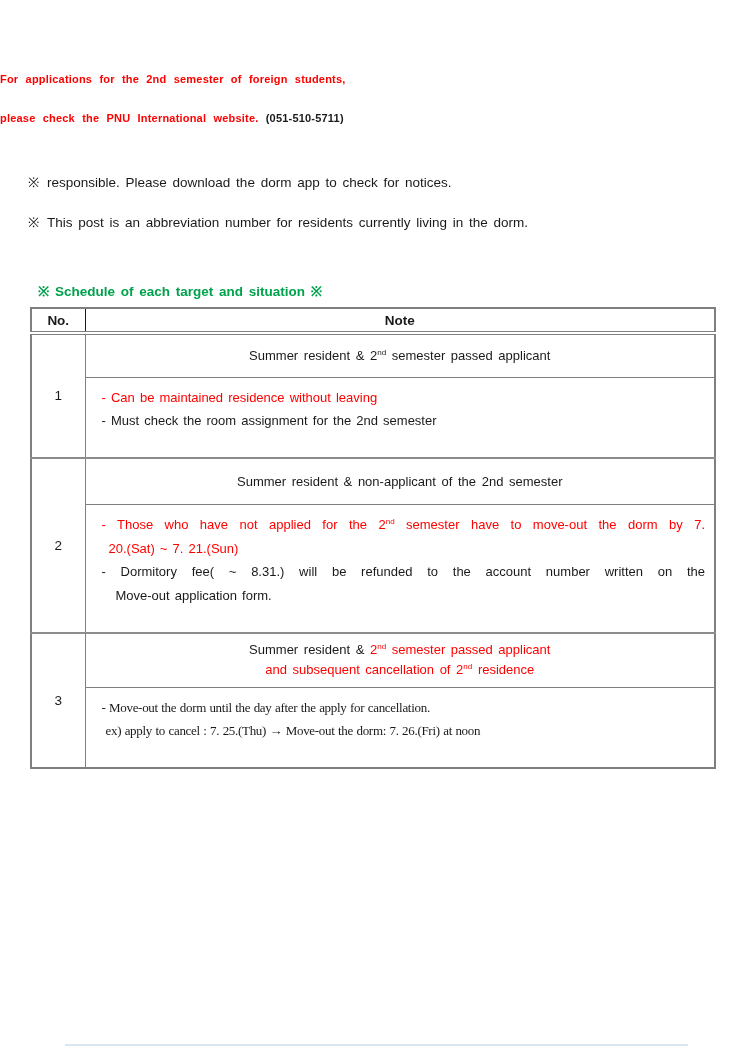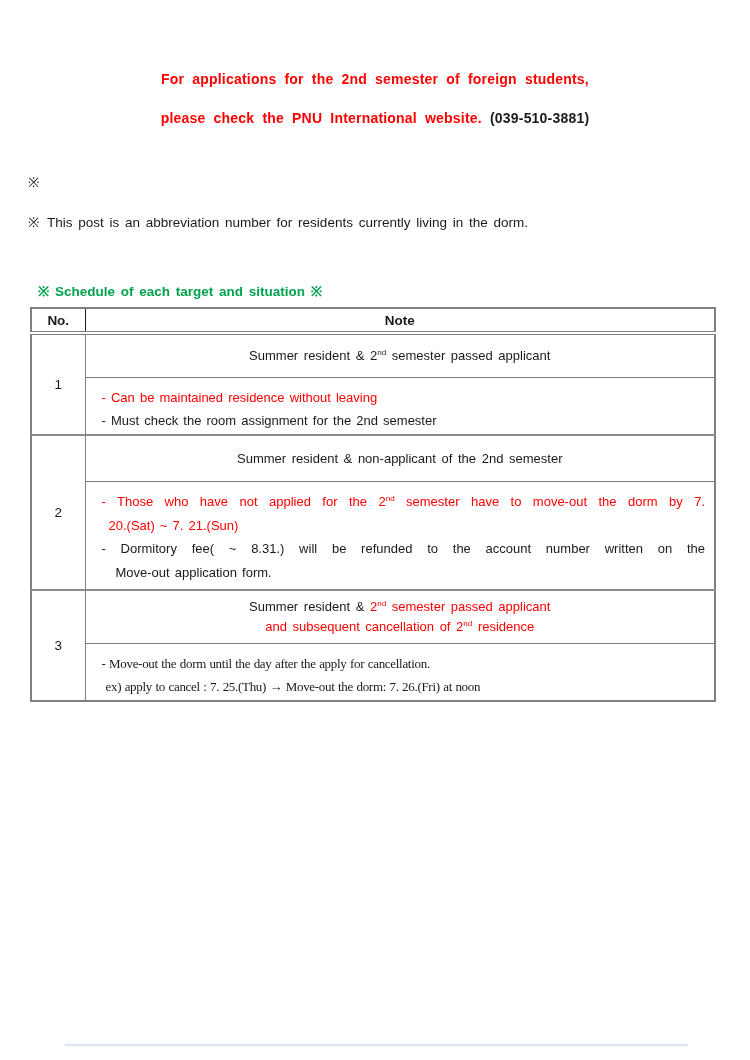--- a/index.html
+++ b/index.html
@@ -6,22 +6,21 @@
   html, body { background: #ffffff; }
   body {
     width: 750px; height: 1060px;
     position: relative;
     font-family: "Liberation Sans", sans-serif;
     color: #1a1a1a;
     overflow: hidden;
   }
   .title-block {
     padding-top: 60px;
-    text-align: center;
-    font-size: 14px;
+    font-size: 11px;
     font-weight: bold;
     line-height: 39px;
     word-spacing: 4px;
     letter-spacing: 0.2px;
   }
   .red { color: #ff0000; }
   .notices { margin: 32px 28px 0 28px; font-size: 13.5px; }
   .notice { display: flex; }
   .notice + .notice { margin-top: 14px; }
   .notice-marker { flex: none; width: 19px; line-height: 26px; }
@@ -61,21 +60,21 @@
   }
   th.hcell.no-h { border-right: 1px solid #1a1a1a; }
   tr.group-start td { border-top: 2px solid #8c8c8c; }
   td.subhead {
     text-align: center;
     vertical-align: middle;
     word-spacing: 2px;
     font-weight: 500;
   }
   td.subhead .shline { line-height: 20px; }
-  td.body-cell { border-top: 1px solid #1a1a1a; padding: 8px 9px 2px 8px; vertical-align: top; }
+  td.body-cell { border-top: 1px solid #1a1a1a; padding: 8px 9px 25px 8px; vertical-align: top; }
   .bline { line-height: 23px; word-spacing: 1.5px; padding-left: 8px; }
   .bline.j { text-align: justify; text-align-last: justify; }
   .bline.wrap-indent { padding-left: 15px; }
   .bline.wrap-indent2 { padding-left: 22px; }
   .condensed { letter-spacing: -0.3px; word-spacing: 0.5px; }
   .ex-line { padding-left: 12px; }
   sup.sp { font-size: 0.62em; vertical-align: super; line-height: 0; }
   .h44 { height: 44px; }
   .h53 { height: 53px; }
   .h47 { height: 47px; }
@@ -93,28 +92,29 @@
 </style>
 </head>
 <body>
 
 <div class="title-block">
   <div>
     <span class="red">For applications for the 2nd semester of foreign students,</span>
   </div>
   <div>
     <span class="red">please check the PNU International website.</span>
-    <span>(039-510-3881)</span>
+    <span>(051-510-5711)</span>
   </div>
 </div>
 
 <div class="notices">
   <div class="notice">
     <div class="notice-marker">※</div>
     <div class="notice-lines">
+      <div class="nline">responsible. Please download the dorm app to check for notices.</div>
     </div>
   </div>
   <div class="notice">
     <div class="notice-marker">※</div>
     <div class="notice-lines">
       <div class="nline">This post is an abbreviation number for residents currently living in the dorm.</div>
     </div>
   </div>
 </div>
 

